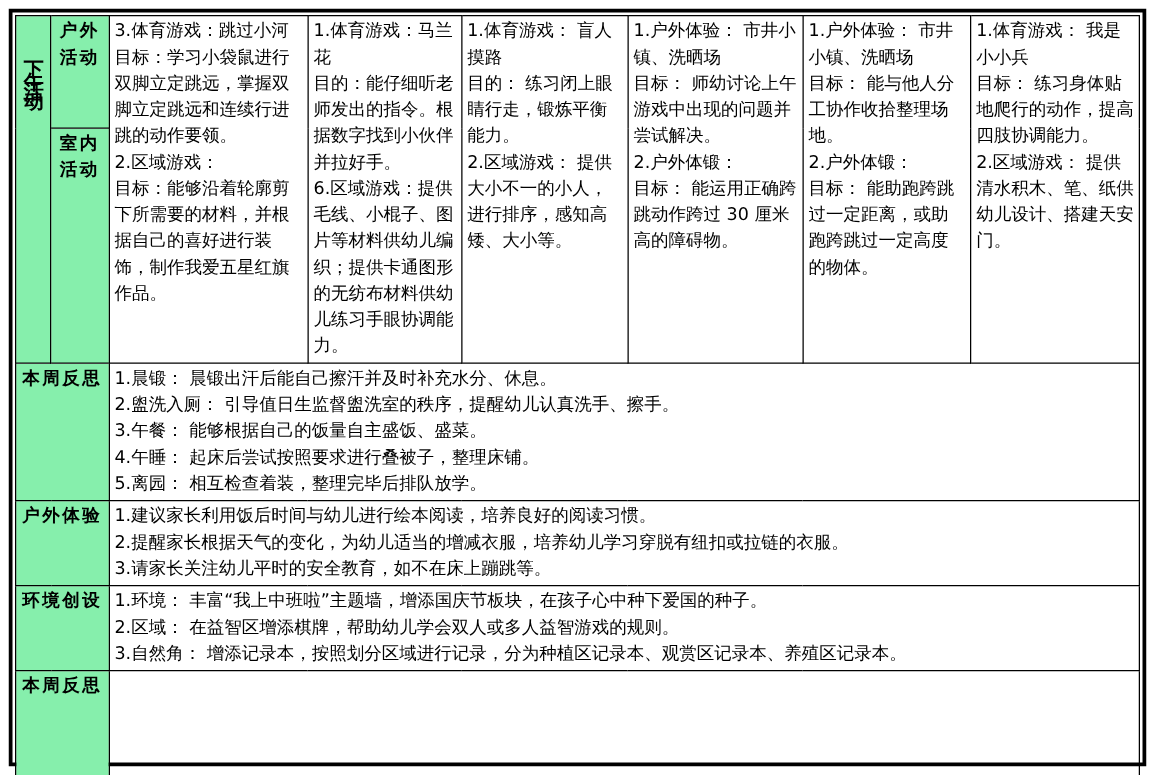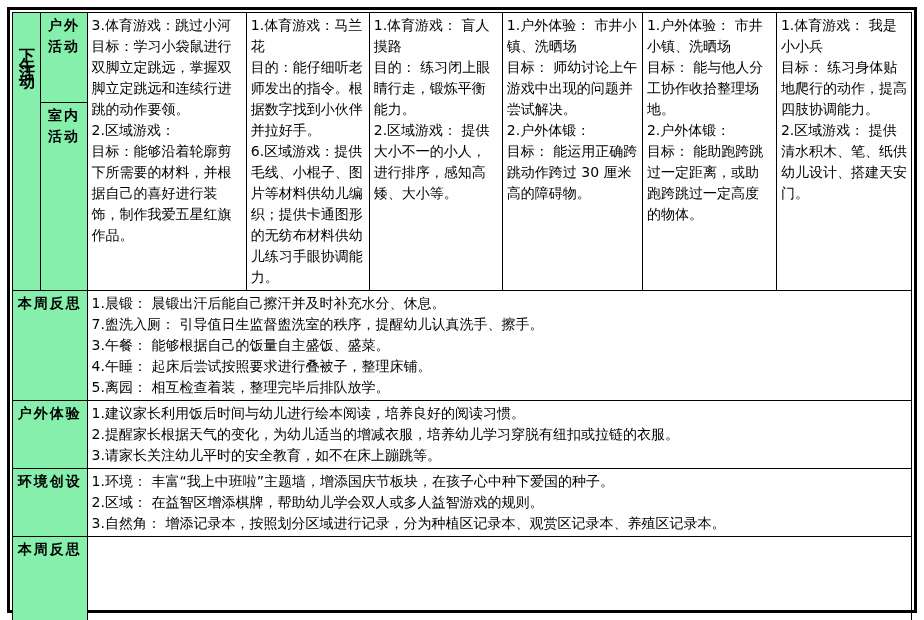--- a/index.html
+++ b/index.html
@@ -121,21 +121,21 @@
       </tr>
 
       <tr class="r-indoor">
         <td class="hdr">室内
 活动</td>
       </tr>
 
       <tr class="r-daily">
         <td class="hdr" colspan="2">本周反思</td>
         <td class="content" colspan="6">1.晨锻： 晨锻出汗后能自己擦汗并及时补充水分、休息。
-7.盥洗入厕： 引导值日生监督盥洗室的秩序，提醒幼儿认真洗手、擦手。
+2.盥洗入厕： 引导值日生监督盥洗室的秩序，提醒幼儿认真洗手、擦手。
 3.午餐： 能够根据自己的饭量自主盛饭、盛菜。
 4.午睡： 起床后尝试按照要求进行叠被子，整理床铺。
 5.离园： 相互检查着装，整理完毕后排队放学。</td>
       </tr>
 
       <tr class="r-parents">
         <td class="hdr" colspan="2">户外体验</td>
         <td class="content" colspan="6">1.建议家长利用饭后时间与幼儿进行绘本阅读，培养良好的阅读习惯。
 2.提醒家长根据天气的变化，为幼儿适当的增减衣服，培养幼儿学习穿脱有纽扣或拉链的衣服。
 3.请家长关注幼儿平时的安全教育，如不在床上蹦跳等。</td>

